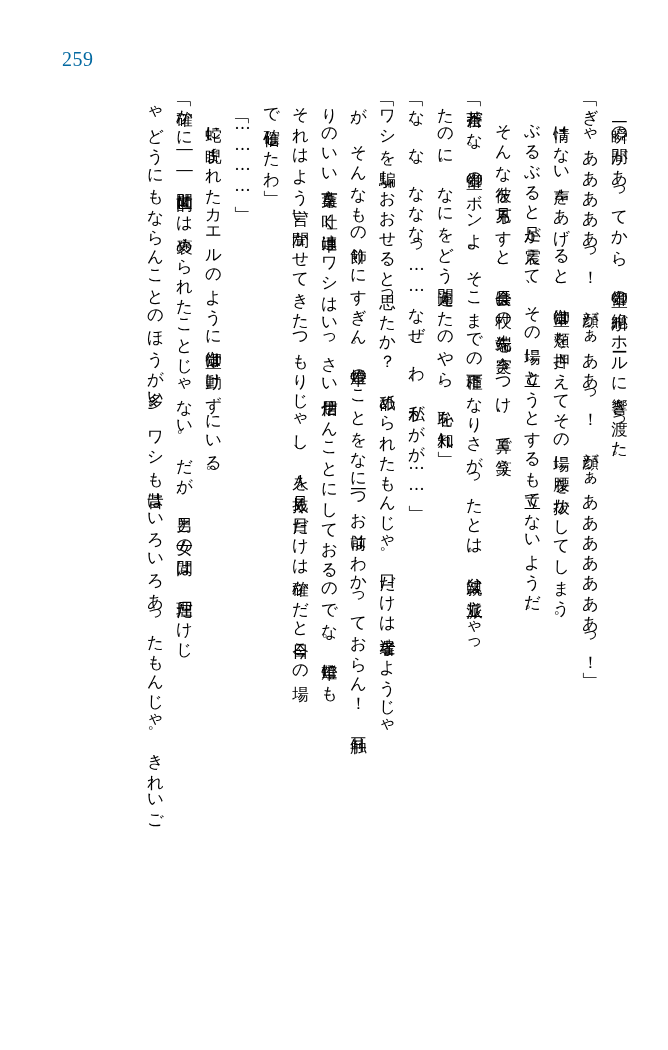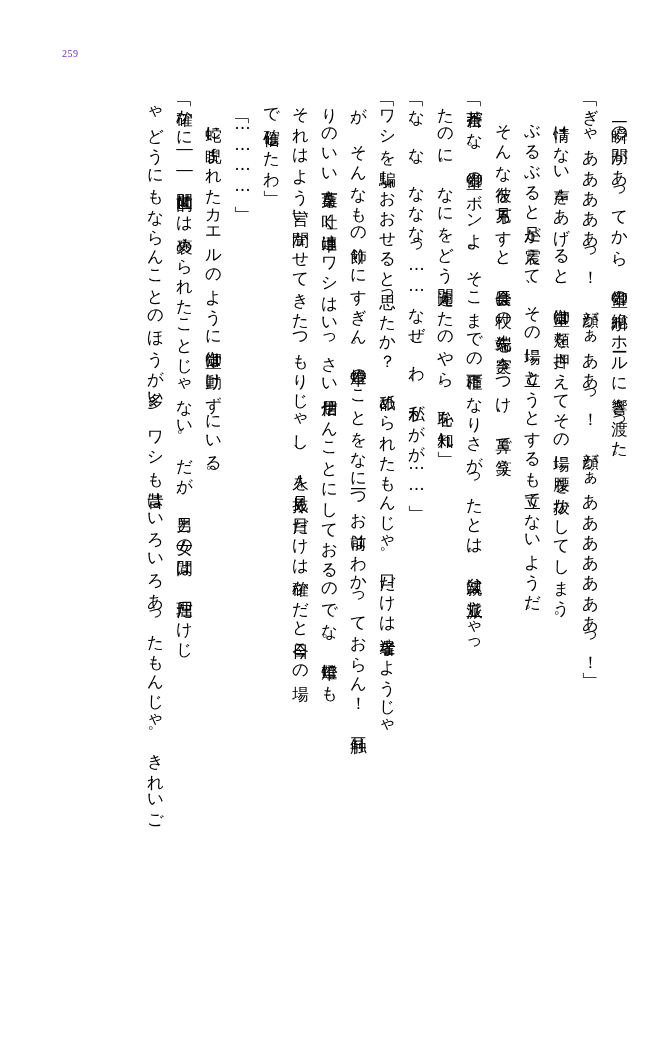--- a/index.html
+++ b/index.html
@@ -16,24 +16,24 @@
     width: 668px;
     height: 1050px;
     background: #ffffff;
     overflow: hidden;
     box-sizing: border-box;
   }
   .page-number {
     position: absolute;
     top: 48px;
     left: 62px;
-    font-size: 10px;
+    font-size: 20px;
     letter-spacing: 0.5px;
     font-family: "Liberation Serif", "DejaVu Serif", serif;
-    color: #6d28d9;
+    color: #0369a1;
   }
   .text-body {
     position: absolute;
     top: 96px;
     left: 34px;
     width: 600px;
     height: 930px;
     display: flex;
     flex-direction: row-reverse;
     justify-content: flex-start;

